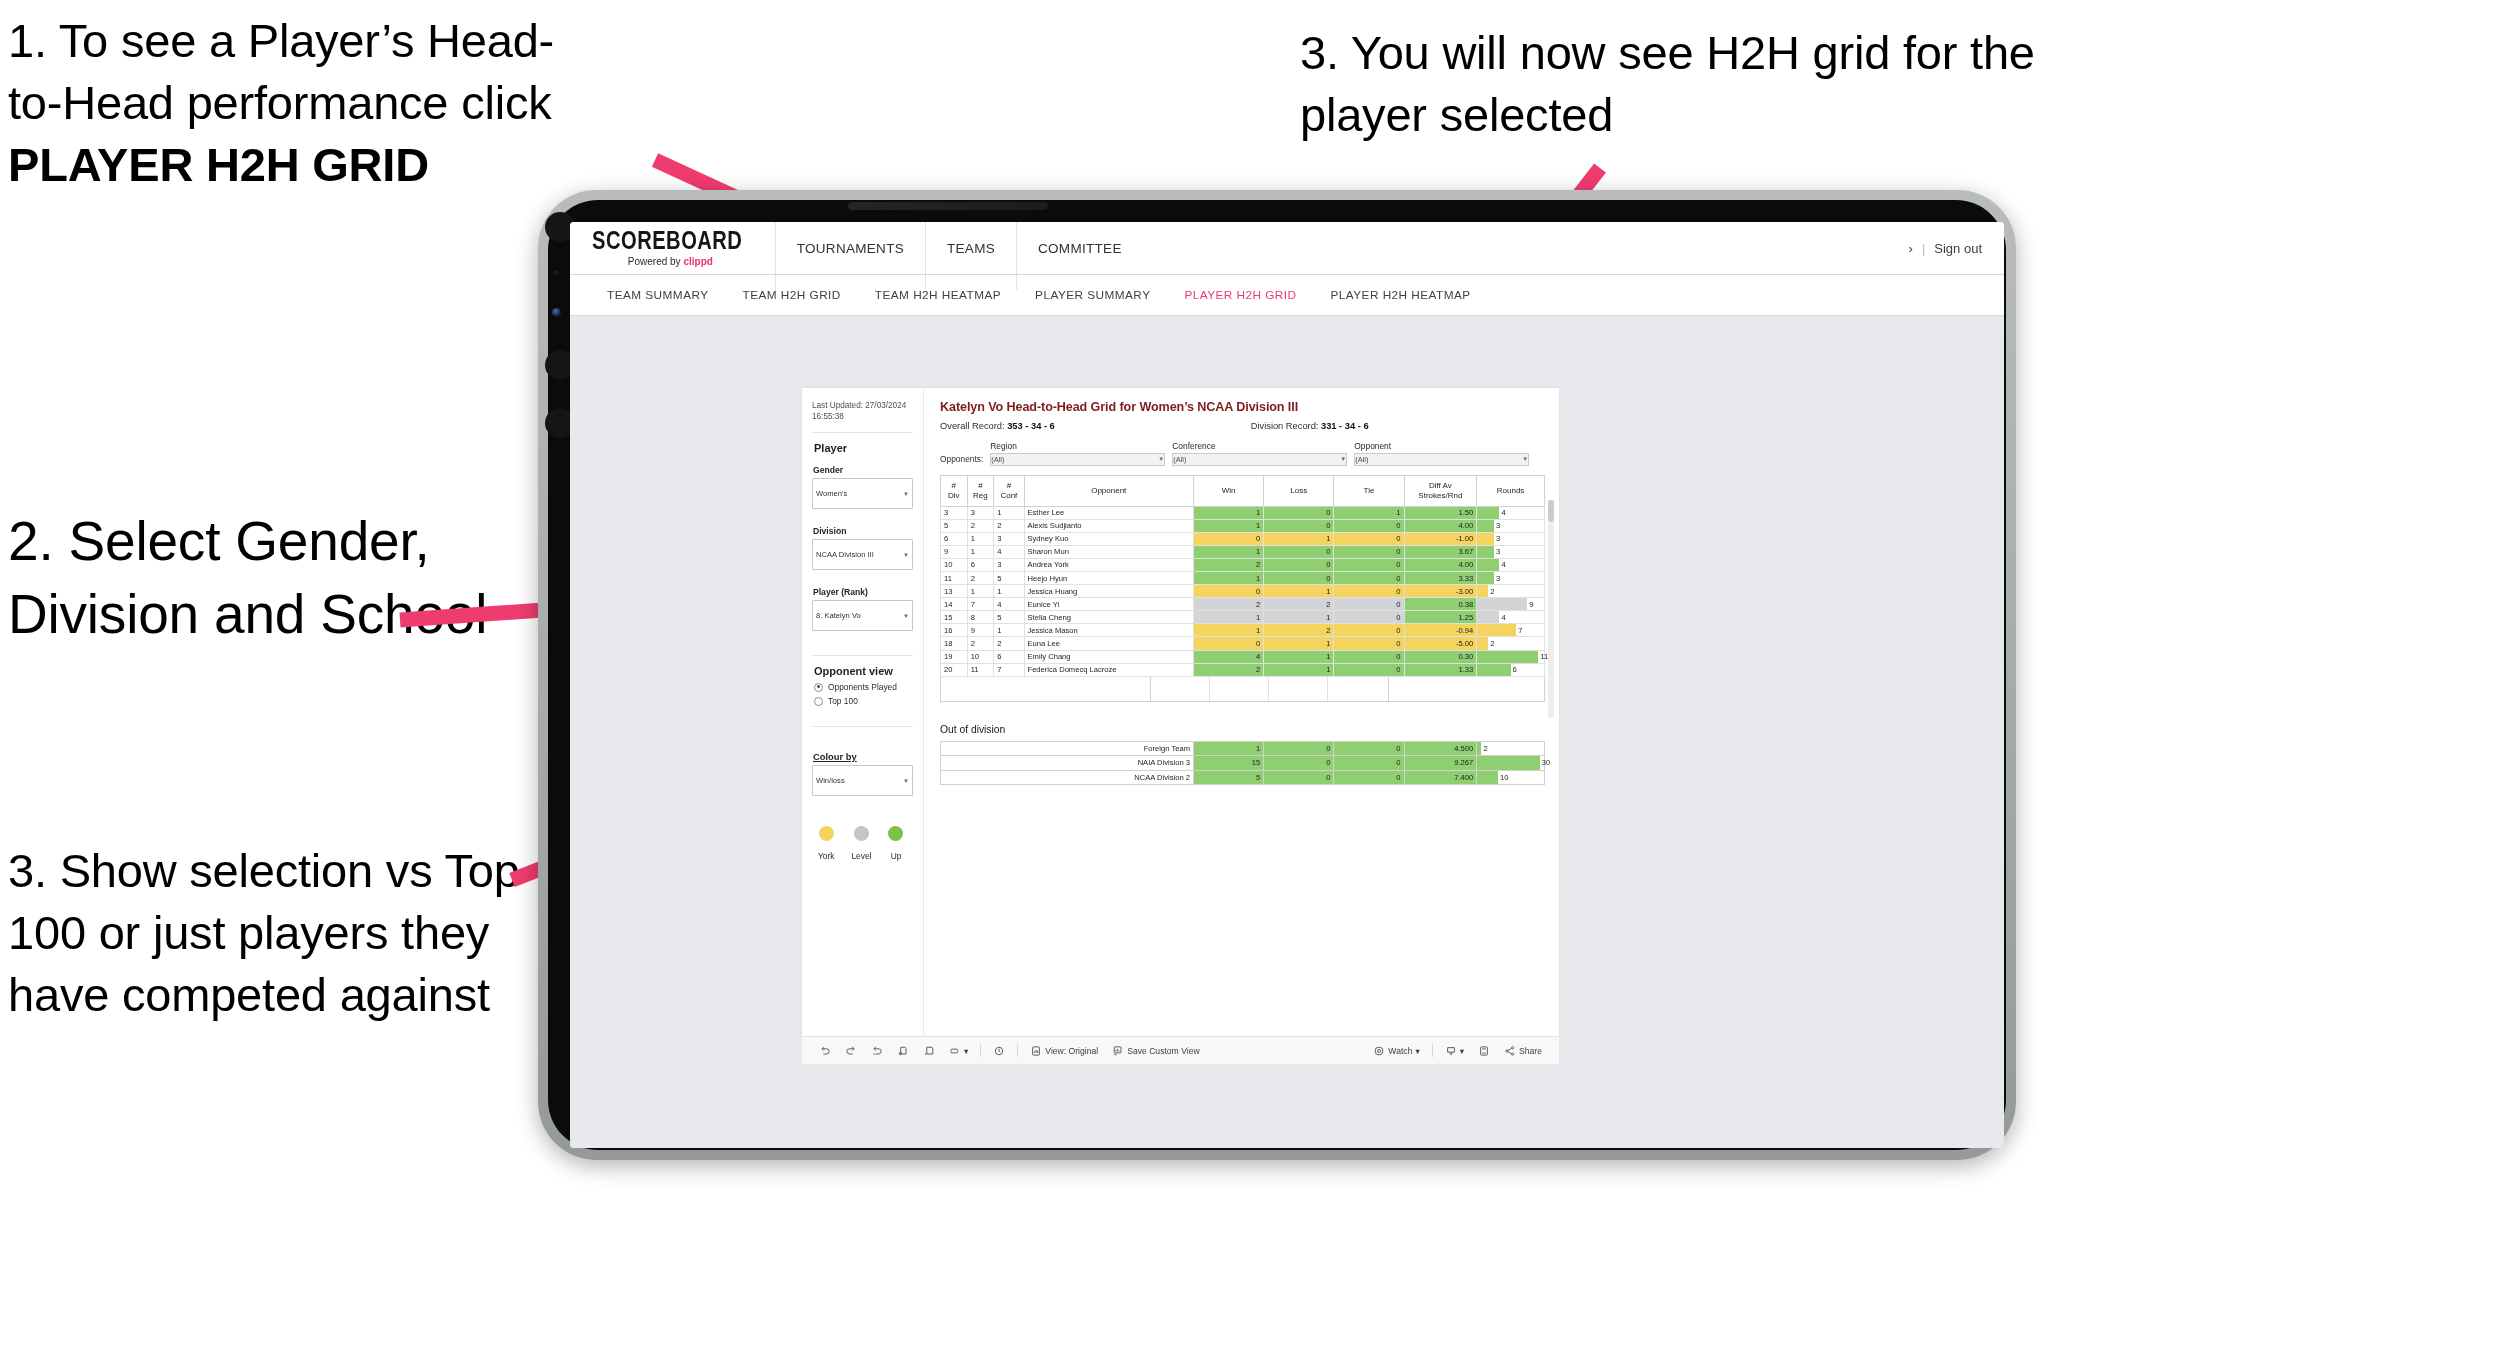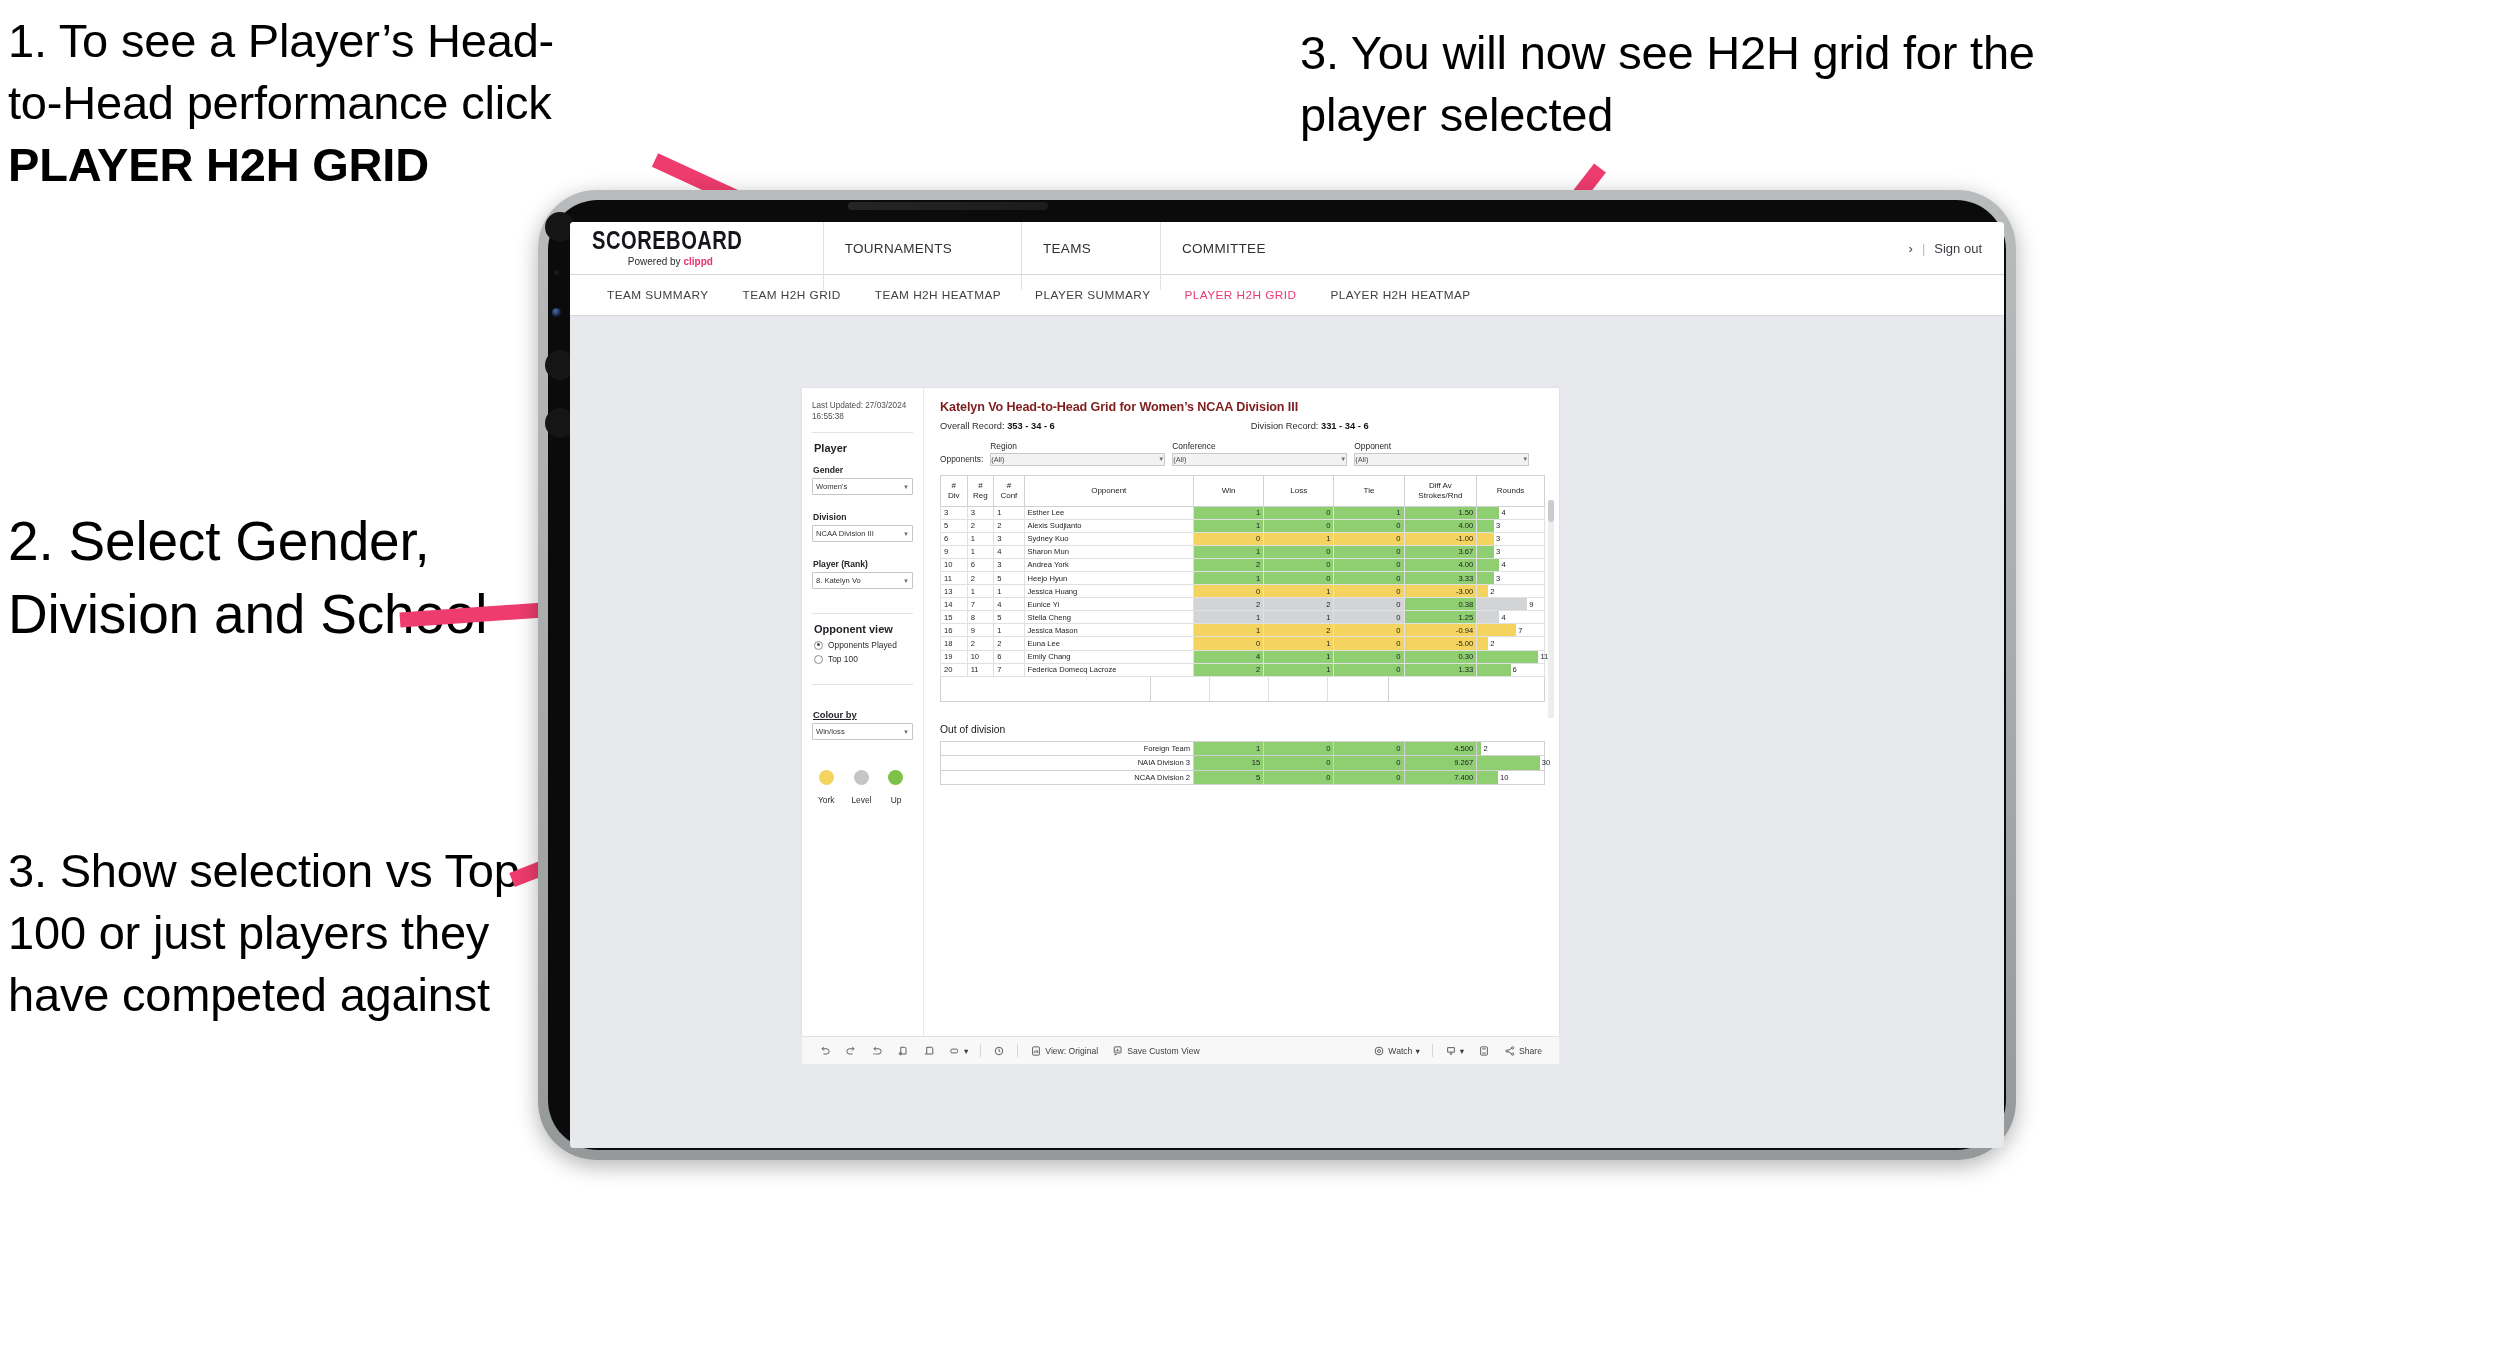--- a/index.html
+++ b/index.html
@@ -56,21 +56,20 @@
     letter-spacing:0.5px;color:#14161a;line-height:1;
     transform:scaleY(1.22) scaleX(.96);transform-origin:left center;
   }
   #brand-sub{font-size:10px;color:#2b2b2b;margin-top:7px;line-height:1;}
   #brand-sub .pink{color:#e8336d;font-weight:bold;}
   .hdr-nav{display:flex;align-items:center;}
   .hdr-nav a{
     display:flex;align-items:center;height:100%;padding:16px 21px;
     font-size:13.5px;color:#2f3135;text-decoration:none;letter-spacing:.3px;
     border-left:1px solid #e2e2e2;
-    margin-left:48px;
   }
   #hdr-right{margin-left:auto;display:flex;align-items:center;padding-right:22px;
     font-size:13px;color:#3a3d42;gap:9px;}
   #hdr-right .sep{color:#b8bbbf;}
 
   
   #tabstrip{
     height:40px;background:#fff;border-bottom:1px solid #d7d7d7;
     display:flex;align-items:center;padding-left:20px;gap:0;
   }
@@ -89,21 +88,21 @@
   }
 
   
   #sidebar{width:122px;flex:none;padding:12px 10px 0 10px;box-sizing:border-box;
     border-right:1px solid #e9e9e9;}
   .updated{font-size:8.2px;color:#4c4f54;line-height:1.35;}
   .rule{height:1px;background:#e3e3e3;margin:10px 0 9px 0;}
   .s-head{font-size:11px;font-weight:bold;color:#1d1f23;margin:4px 0 11px 2px;}
   .f-label{font-size:8.6px;font-weight:bold;color:#232529;margin:0 0 3px 1px;}
   .f-select{
-    height:17px;border:1px solid #c4c6c8;background:#fff;border-radius:1px;
+    height:31px;border:1px solid #c4c6c8;background:#fff;border-radius:1px;
     display:flex;align-items:center;padding:0 3px;font-size:7.6px;color:#303236;
     position:relative;box-sizing:border-box;
   }
   .f-select .caret{margin-left:auto;font-size:6px;color:#6a6d71;}
   .f-gap{height:17px;}
   .radio-row{display:flex;align-items:center;gap:5px;margin:4px 0 1px 2px;font-size:8.4px;color:#2a2c30;}
   .radio{width:7px;height:7px;border:1px solid #8b8e92;border-radius:50%;background:#fff;
     position:relative;flex:none;}
   .radio.on::after{content:"";position:absolute;left:1.5px;top:1.5px;width:3px;height:3px;
     border-radius:50%;background:#4b4e52;}

